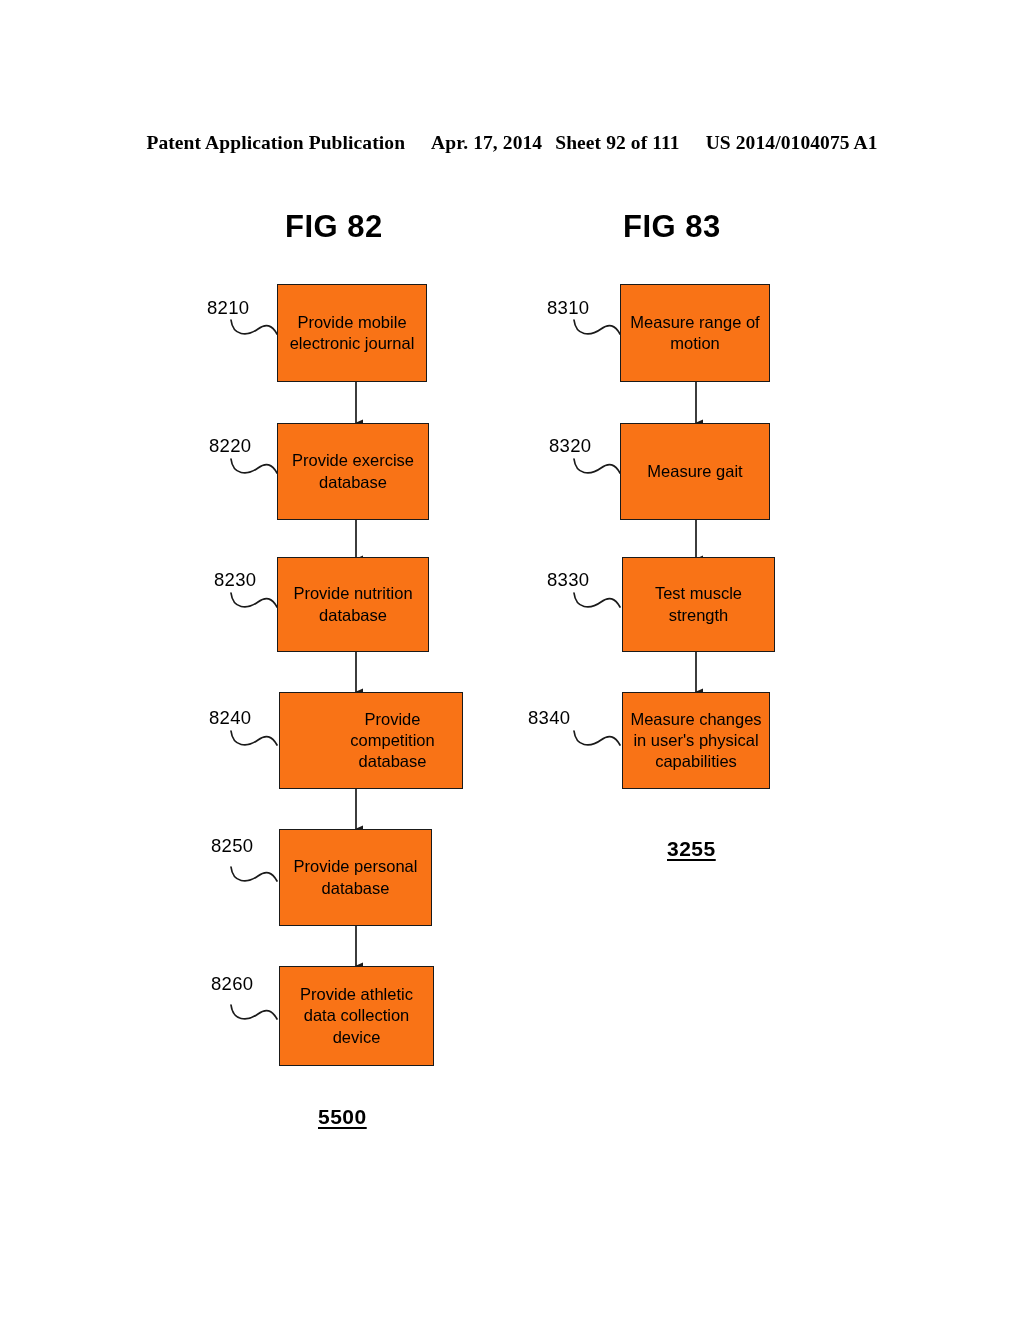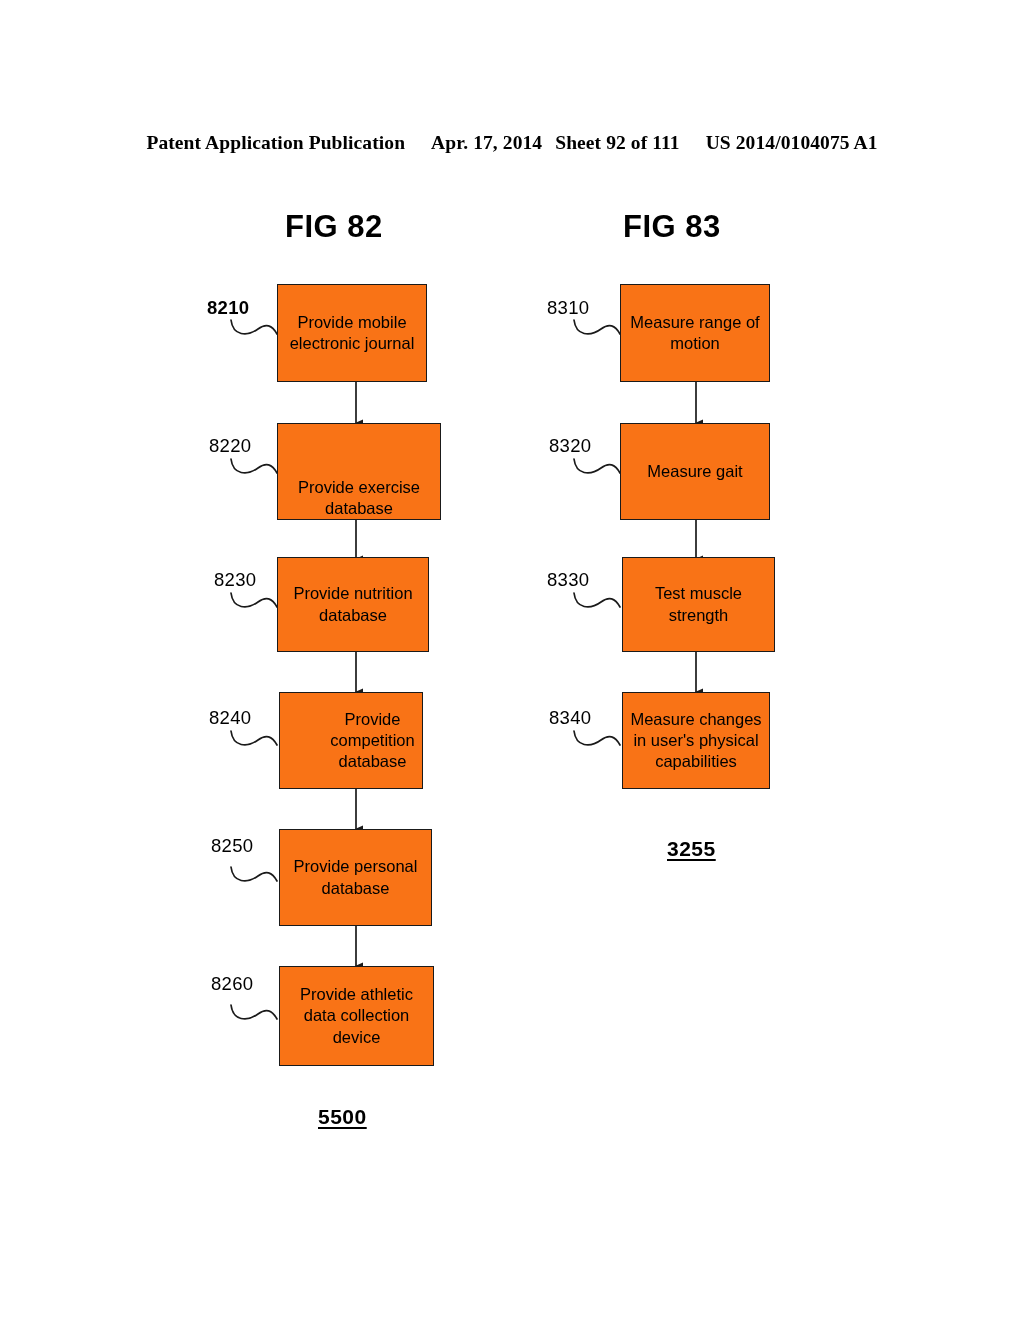--- a/index.html
+++ b/index.html
@@ -140,63 +140,63 @@
   </g>
 
   <g stroke="#1a1a1a" stroke-width="1.7" fill="none" stroke-linecap="round">
     <path d="M574,320 C576,336 590,337 601,329 C609,323 615,325 620,334"></path>
     <path d="M574,459 C576,475 590,476 601,468 C609,462 615,464 620,473"></path>
     <path d="M574,593 C576,609 590,610 601,602 C609,596 615,598 620,607"></path>
     <path d="M574,731 C576,747 590,748 601,740 C609,734 615,736 620,745"></path>
   </g>
 </svg>
 
-<div class="ref-num" style="left:207px; top:297px;font-weight:bold;">8210</div>
+<div class="ref-num" style="left:207px; top:297px;">8210</div>
 <div class="ref-num" style="left:209px; top:435px;">8220</div>
 <div class="ref-num" style="left:214px; top:569px;">8230</div>
 <div class="ref-num" style="left:209px; top:707px;">8240</div>
 <div class="ref-num" style="left:211px; top:835px;">8250</div>
 <div class="ref-num" style="left:211px; top:973px;">8260</div>
 
 <div class="flow-box" style="left:277px; top:284px; width:150px; height:98px;">
   <span class="box-text">Provide mobile
 electronic journal</span>
 </div>
 
-<div class="flow-box" style="left:277px; top:423px; width:164px; height:97px;align-items:flex-end;">
+<div class="flow-box" style="left:277px; top:423px; width:152px; height:97px;">
   <span class="box-text">Provide exercise
 database</span>
 </div>
 
 <div class="flow-box" style="left:277px; top:557px; width:152px; height:95px;">
   <span class="box-text">Provide nutrition
 database</span>
 </div>
 
-<div class="flow-box" style="left:279px; top:692px; width:144px; height:97px;padding-left:43px;">
+<div class="flow-box" style="left:279px; top:692px; width:184px; height:97px;padding-left:43px;">
   <span class="box-text">Provide
 competition
 database</span>
 </div>
 
 <div class="flow-box" style="left:279px; top:829px; width:153px; height:97px;">
   <span class="box-text">Provide personal
 database</span>
 </div>
 
 <div class="flow-box" style="left:279px; top:966px; width:155px; height:100px;">
   <span class="box-text">Provide athletic
 data collection
 device</span>
 </div>
 
 <div class="ref-num" style="left:547px; top:297px;">8310</div>
 <div class="ref-num" style="left:549px; top:435px;">8320</div>
 <div class="ref-num" style="left:547px; top:569px;">8330</div>
-<div class="ref-num" style="left:549px; top:707px;">8340</div>
+<div class="ref-num" style="left:528px; top:707px;">8340</div>
 
 <div class="flow-box" style="left:620px; top:284px; width:150px; height:98px;">
   <span class="box-text">Measure range of
 motion</span>
 </div>
 
 <div class="flow-box" style="left:620px; top:423px; width:150px; height:97px;">
   <span class="box-text">Measure gait</span>
 </div>
 

